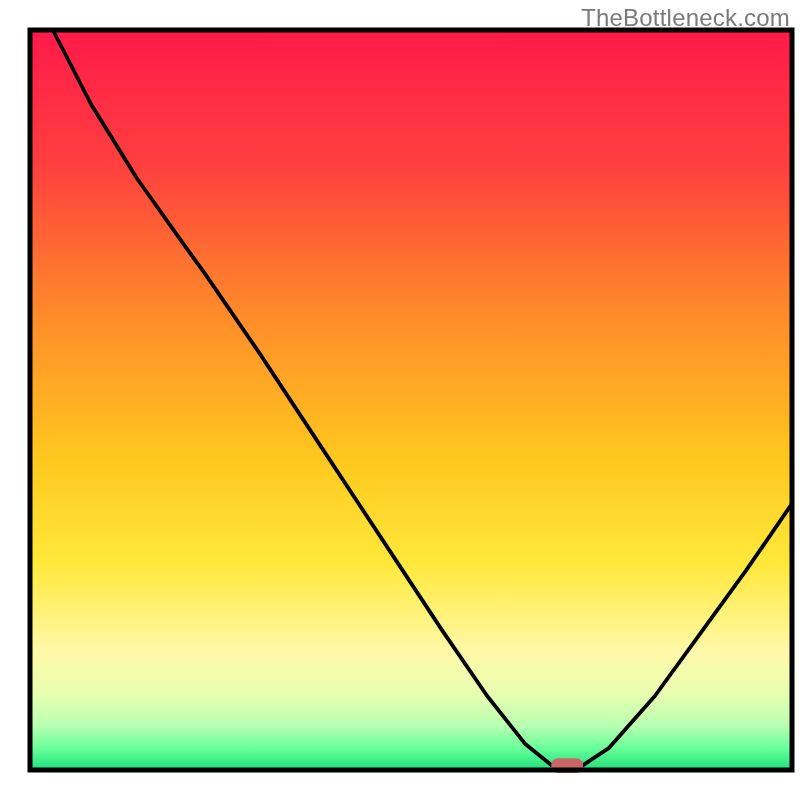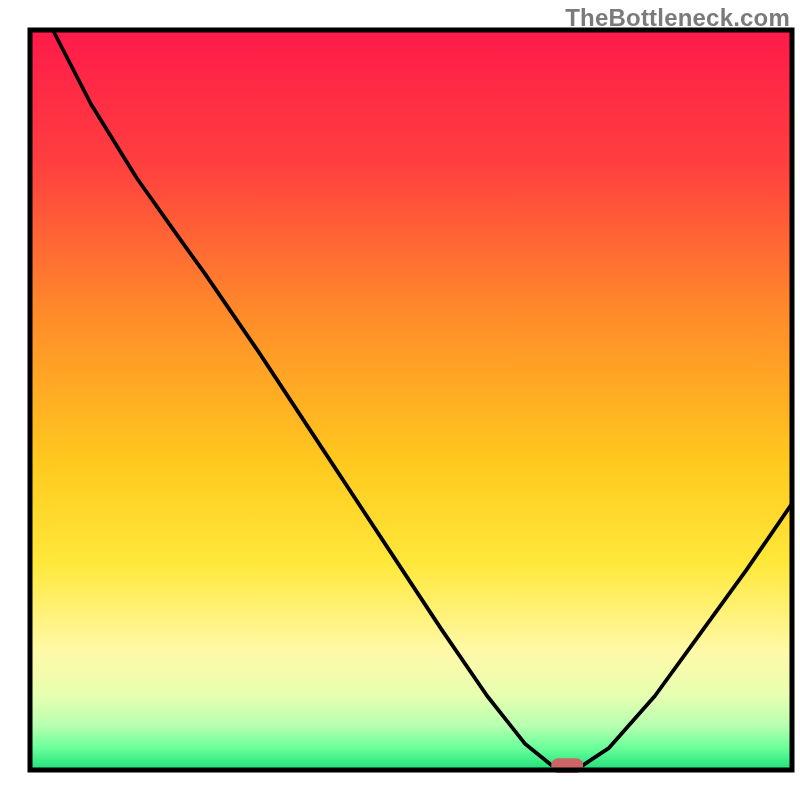--- a/index.html
+++ b/index.html
@@ -13,21 +13,21 @@
   .chart-container {
     position: relative;
     width: 800px;
     height: 800px;
   }
   .watermark {
     position: absolute;
     top: 4px;
     right: 10px;
     font-size: 24px;
-    font-weight: 700;
+    font-weight: 400;
     color: #7a7a7a;
     z-index: 20;
     letter-spacing: 0.2px;
   }
   svg {
     position: absolute;
     top: 0;
     left: 0;
   }
 </style>

